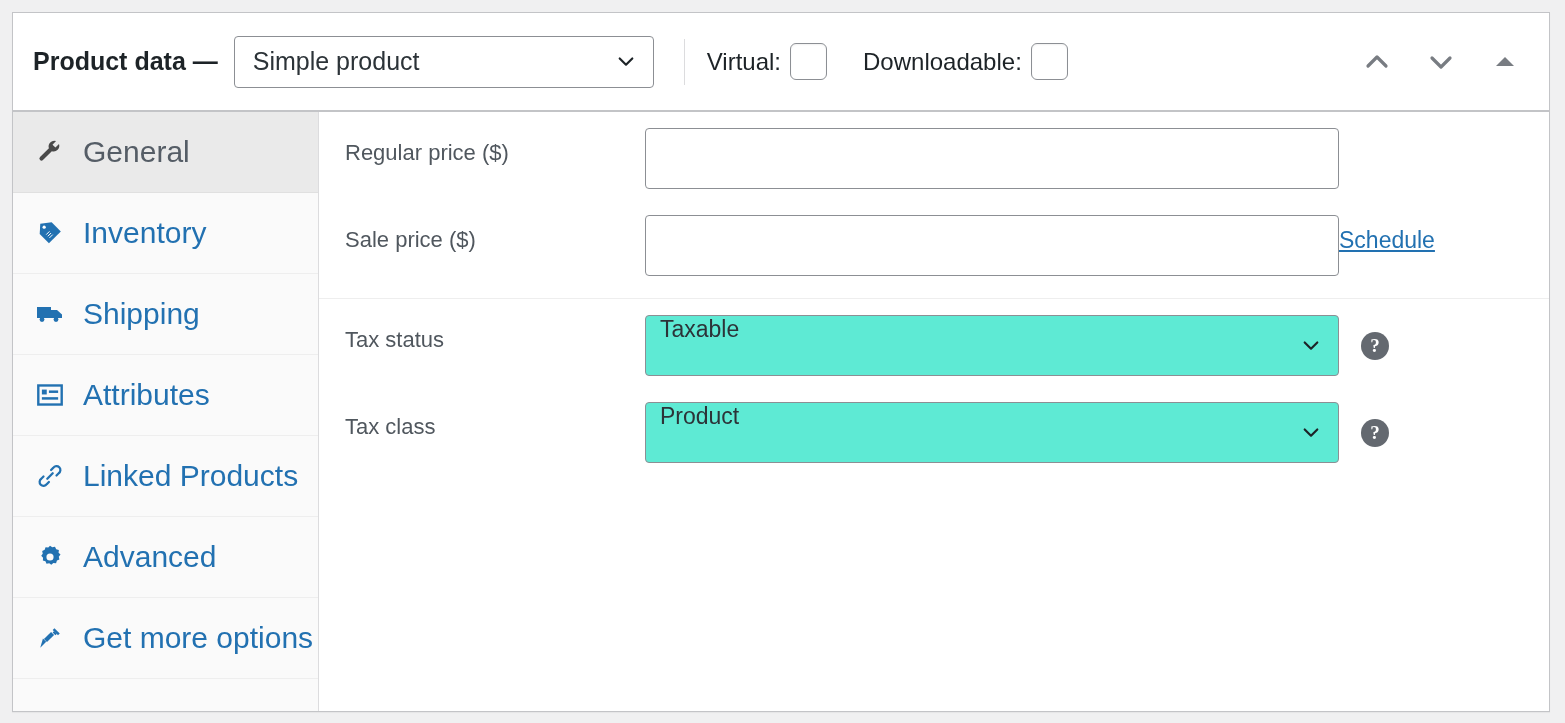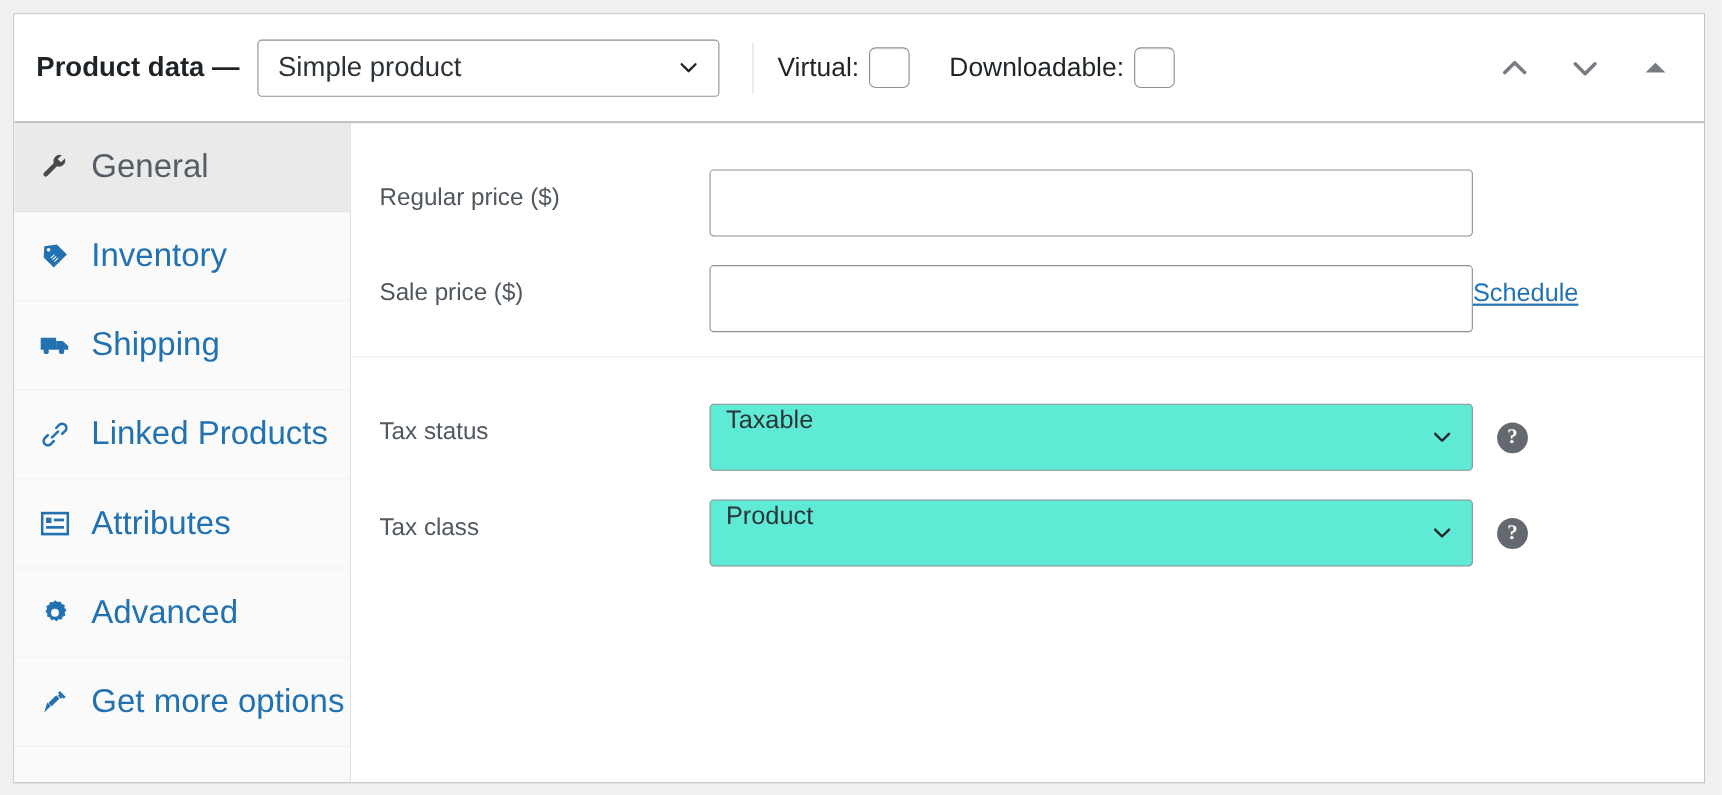--- a/index.html
+++ b/index.html
@@ -135,21 +135,21 @@
     background: #fafafa;
     border-bottom: 1px solid #eeeeee;
   }
 
   #tab-content {
     flex: 1;
     background: #fff;
     padding: 0;
   }
 
-  .field-group { padding: 42px 0 22px 0; }
+  .field-group { padding: 16px 0 22px 0; }
   .field-group.bordered { border-top: 1px solid #eeeeee; }
 
   .field-row {
     display: flex;
     align-items: flex-start;
     padding: 0 0 0 26px;
     margin-bottom: 26px;
   }
   .field-row:last-child { margin-bottom: 0; }
 
@@ -296,41 +296,41 @@
               <path d="M15 8h6l5 4.5V16h-11z" fill="#2271b1"></path>
               <circle cx="6" cy="17.5" r="2.4" fill="#2271b1"></circle>
               <circle cx="20" cy="17.5" r="2.4" fill="#2271b1"></circle>
             </svg>
         </span>
         <span>Shipping</span>
       </div>
 
       <div class="tab">
         <span class="t-icon">
+          <svg width="26" height="24" viewBox="0 0 24 22">
+              <rect x="1.2" y="2.2" width="21.6" height="17.6" fill="none" stroke="#2271b1" stroke-width="2.2"></rect>
+              <rect x="4.5" y="6" width="4.5" height="4.5" fill="#2271b1"></rect>
+              <rect x="11" y="6.8" width="8.5" height="2.3" fill="#2271b1"></rect>
+              <rect x="4.5" y="13" width="15" height="2.3" fill="#2271b1"></rect>
+            </svg>
+        </span>
+        <span>Attributes</span>
+      </div>
+
+      <div class="tab">
+        <span class="t-icon">
           <svg width="26" height="26" viewBox="0 0 24 24">
               <g fill="none" stroke="#2271b1" stroke-width="2.1" stroke-linecap="round">
                 <path d="M9.5 14.5l5-5"></path>
                 <path d="M13 6.5l2-2a3.6 3.6 0 1 1 5 5l-2 2"></path>
                 <path d="M11 17.5l-2 2a3.6 3.6 0 1 1-5-5l2-2"></path>
               </g>
             </svg>
         </span>
         <span>Linked Products</span>
-      </div>
-
-      <div class="tab">
-        <span class="t-icon">
-          <svg width="26" height="24" viewBox="0 0 24 22">
-              <rect x="1.2" y="2.2" width="21.6" height="17.6" fill="none" stroke="#2271b1" stroke-width="2.2"></rect>
-              <rect x="4.5" y="6" width="4.5" height="4.5" fill="#2271b1"></rect>
-              <rect x="11" y="6.8" width="8.5" height="2.3" fill="#2271b1"></rect>
-              <rect x="4.5" y="13" width="15" height="2.3" fill="#2271b1"></rect>
-            </svg>
-        </span>
-        <span>Attributes</span>
       </div>
 
       <div class="tab">
         <span class="t-icon">
           <svg width="26" height="26" viewBox="0 0 24 24">
               <path d="M12 1.6l2.1 1.5 2.5-.6 1.1 2.3 2.5.7-.3 2.5 1.8 1.8-1.6 2 .6 2.5-2.3 1-.8 2.4-2.5-.2-1.9 1.7-1.9-1.4-2.5.5-1-2.3-2.4-.8.2-2.5-1.7-1.8 1.4-2-.5-2.5 2.3-1 .8-2.4 2.5.2z" fill="#2271b1"></path>
               <circle cx="12" cy="12" r="3.3" fill="#fafafa"></circle>
             </svg>
         </span>
         <span>Advanced</span>

